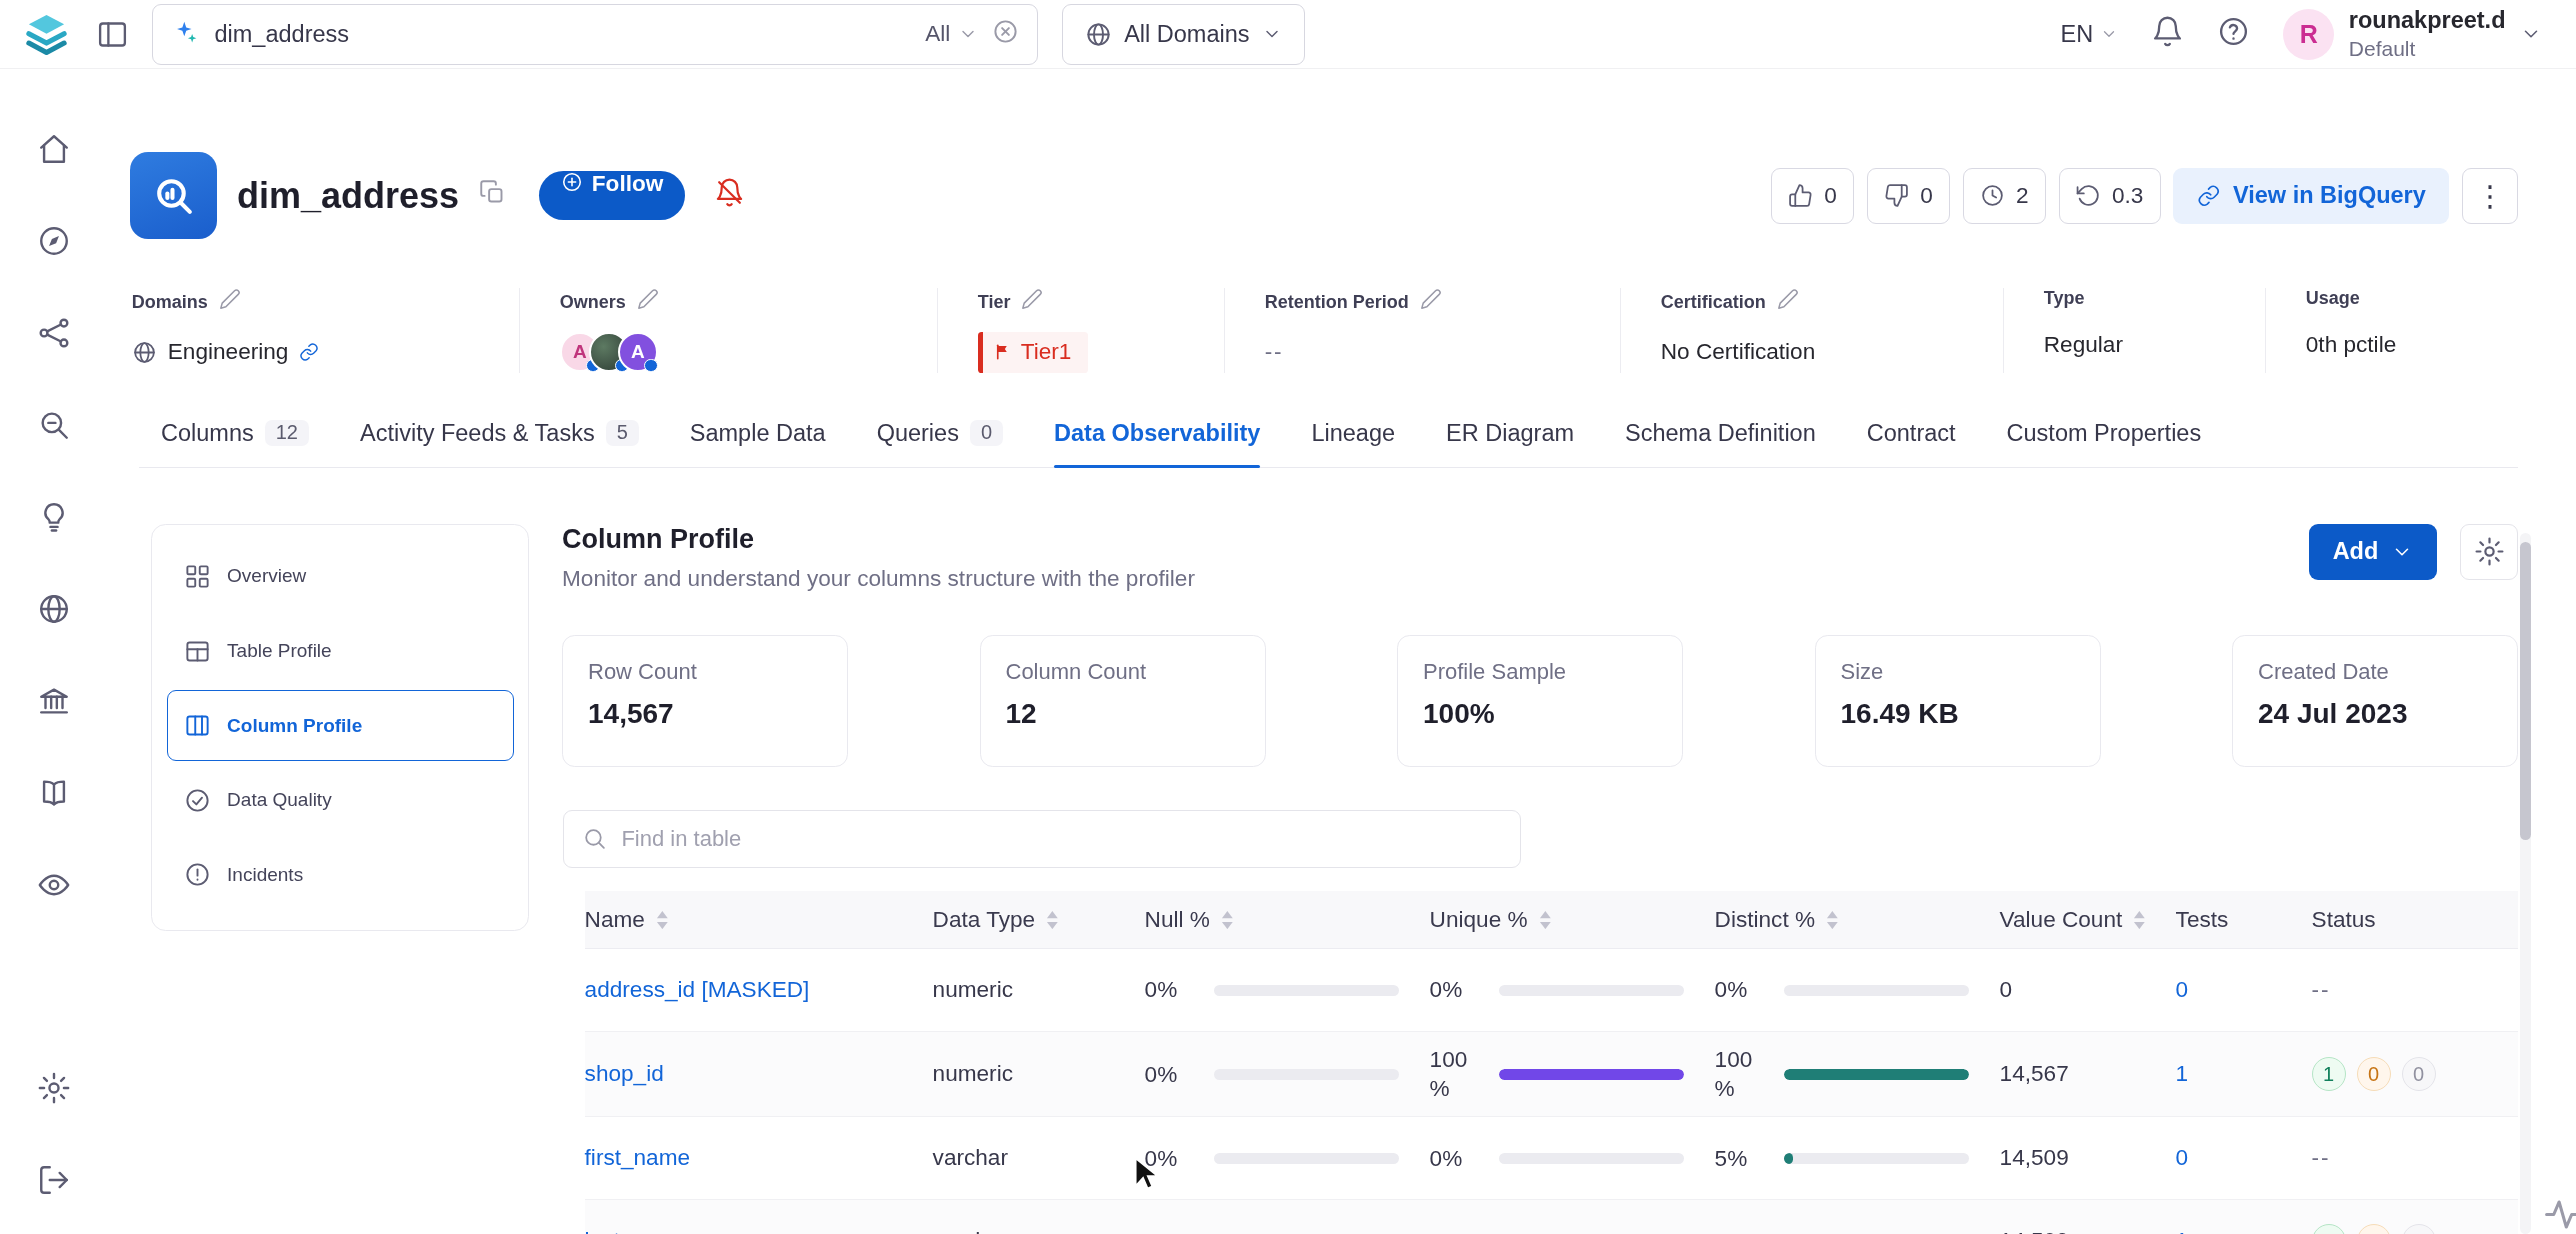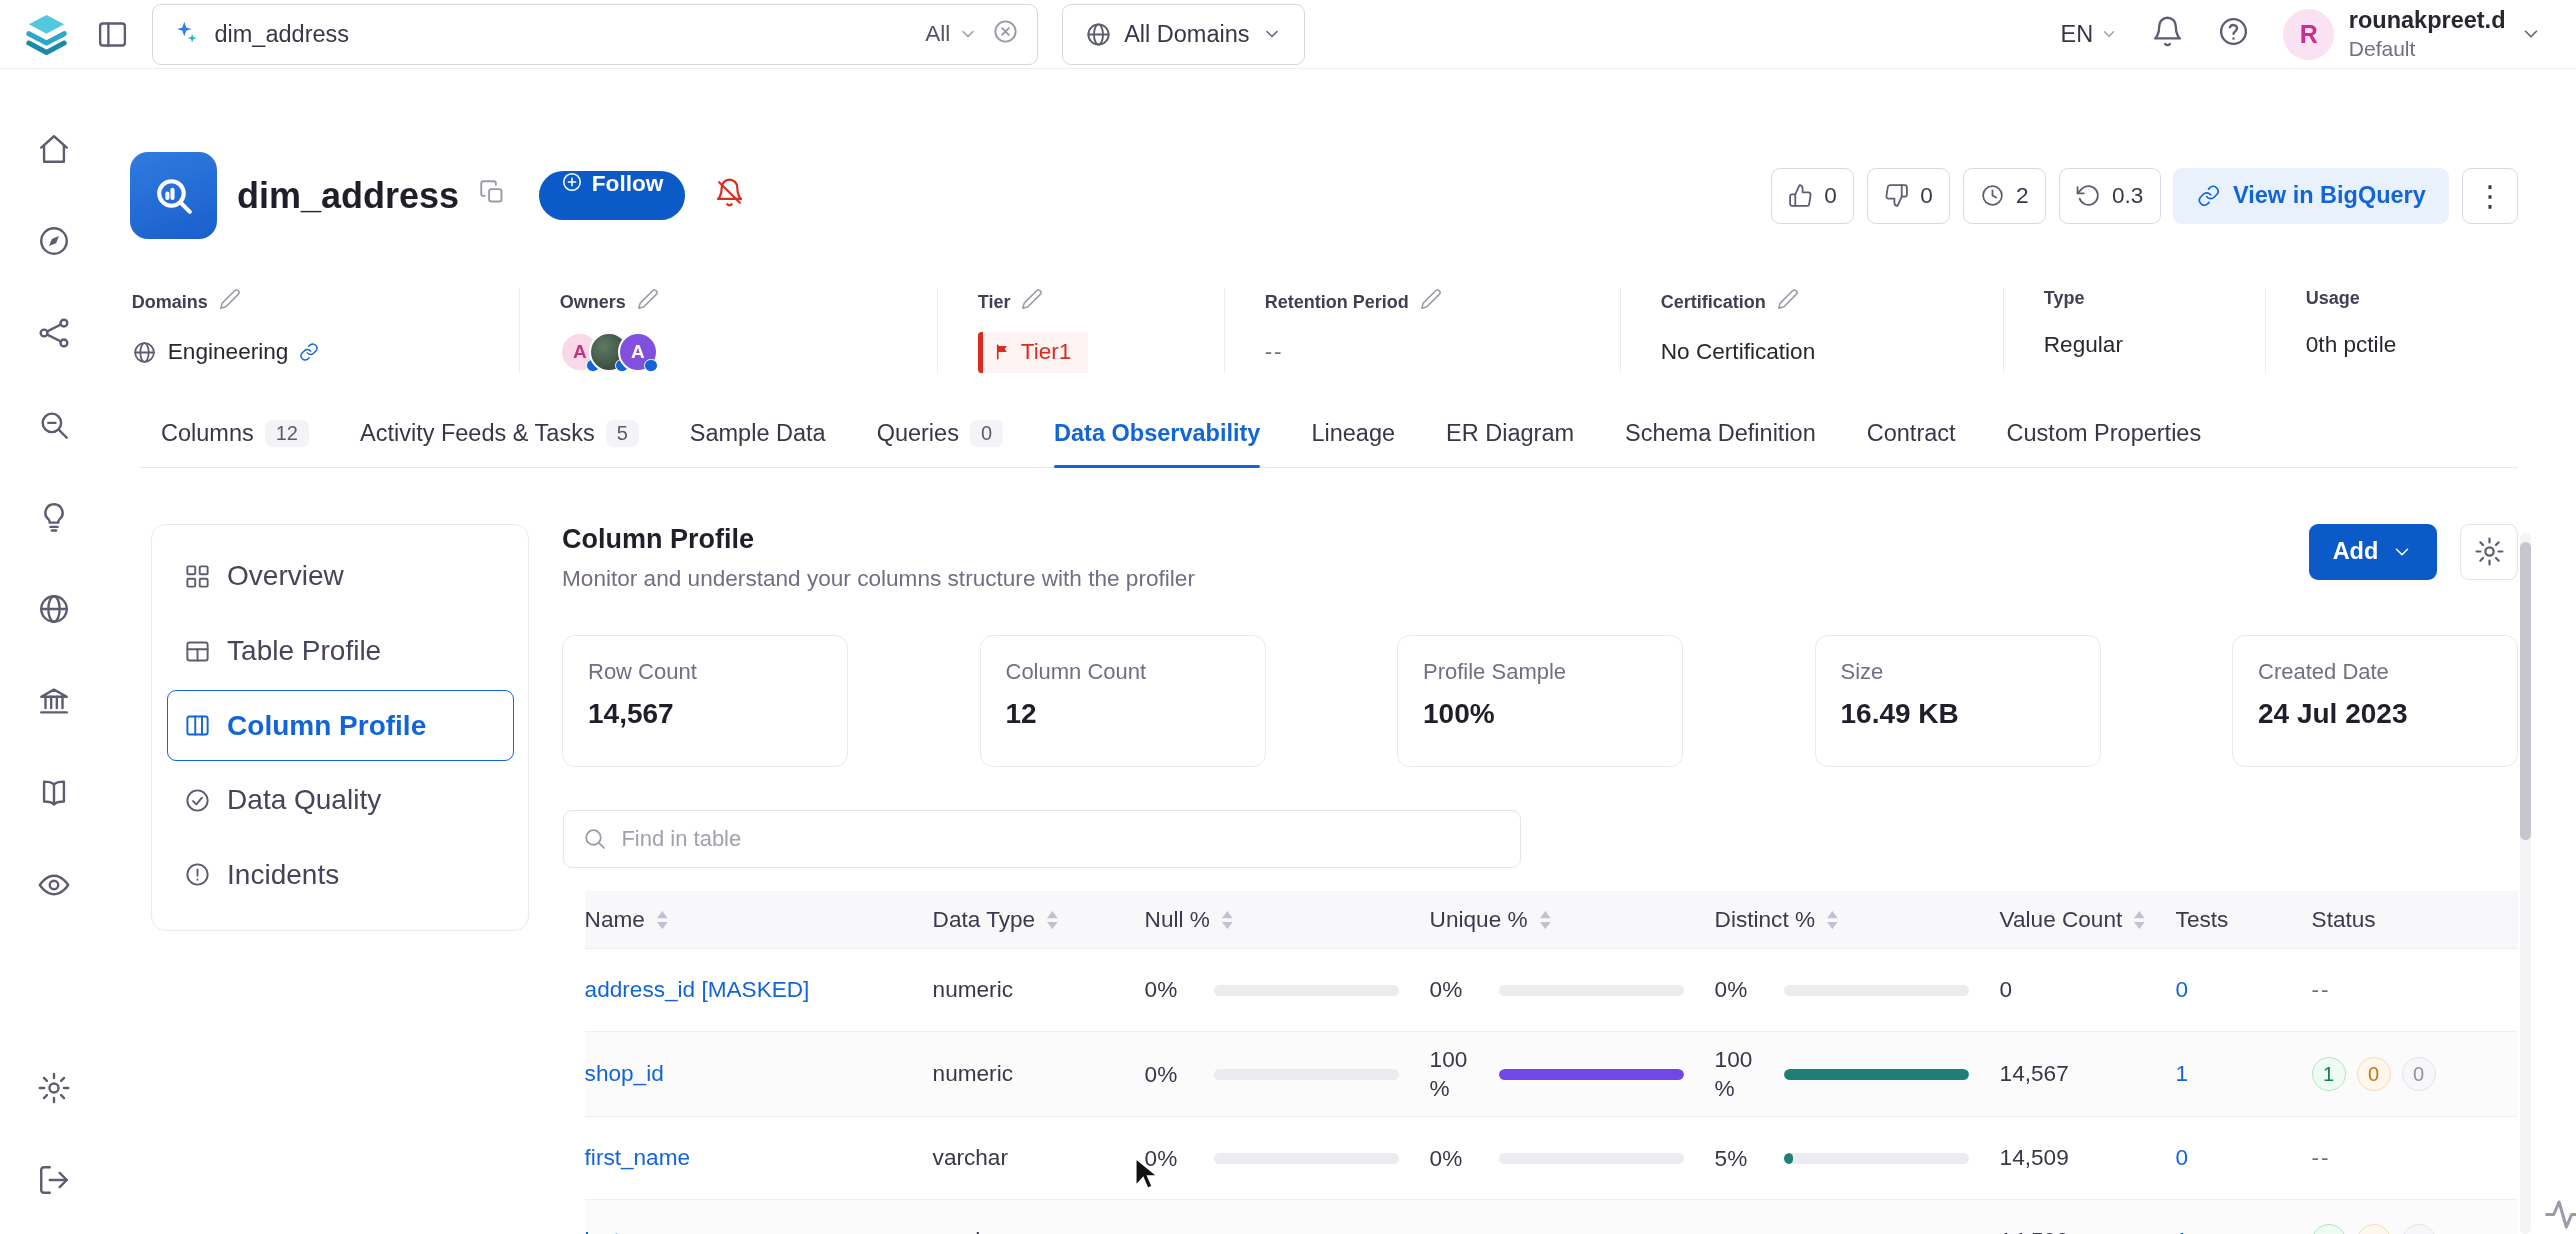--- a/index.html
+++ b/index.html
@@ -70,30 +70,30 @@
   .mini-avatar .sub { position:absolute; right:-1.8px; bottom:-1.8px; width:13.6px; height:13.6px; border-radius:50%;
                       background:#1265d8; border:1.8px solid #fff; }
   .av-pink { background:#f9d8e7; color:#c0357c; }
   .av-photo { background:radial-gradient(circle at 35% 35%, #5d7a62, #2c3a33); color:#fff; }
   .av-purple { background:#8250df; color:#fff; }
   .tier-tag { display:inline-flex; align-items:center; gap:9px; border-left:5.4px solid #d92d20; background:#fdf3f3;
               border-radius:3.6px; padding:7.2px 16.3px 7.2px 11px; color:#d92d20; font-size:22.6px; }
 
   
   .tabs { display:flex; gap:51px; margin:47px 58px 0 9px; border-bottom:1.8px solid #e9e9ef; padding-left:22px; }
-  .tab { display:flex; align-items:flex-end; gap:11px; padding-bottom:20px; font-size:23.5px; color:#37374a; cursor:pointer; position:relative; }
+  .tab { display:flex; align-items:flex-start; gap:11px; padding-bottom:20px; font-size:23.5px; color:#37374a; cursor:pointer; position:relative; }
   .tab-count { background:#f4f4f8; color:#5b5b6e; border-radius:7.2px; padding:1.8px 11px; font-size:20px; }
   .tab.active { color:#1265d8; font-weight:600; }
   .tab.active::after { content:""; position:absolute; left:0; right:0; bottom:-1.8px; height:3.6px; background:#1265d8; border-radius:1.8px; }
 
   
   .tab-body { display:flex; margin:56px 58px 0 21px; align-items:flex-start; }
   .profiler-menu { width:378px; border:1.8px solid #e9e9ef; border-radius:14.5px; padding:16.3px 14.5px; background:#fff; }
   .pm-item { height:71px; display:flex; align-items:center; gap:16.3px; padding:0 16.3px; border-radius:9px;
-             font-size:28px; color:#44445a; cursor:pointer; border:1.8px solid transparent; margin-bottom:3.6px; }
+             font-size:19px; color:#44445a; cursor:pointer; border:1.8px solid transparent; margin-bottom:3.6px; }
   .pm-item.active { border-color:#1265d8; color:#1265d8; font-weight:600; }
   .pm-item.active svg.ic { stroke:#1265d8; }
 
   .profiler-main { flex:1; margin-left:33px; min-width:0; }
   .pm-head { display:flex; align-items:flex-start; }
   .pm-title { font-size:27px; font-weight:700; color:#1f1f2b; }
   .pm-sub { margin-top:11px; font-size:22.6px; color:#6f6f85; }
   .add-btn { margin-left:auto; height:56px; border:none; border-radius:9px; background:#0c5ac8; color:#fff;
              font-size:23.5px; font-weight:600; display:flex; align-items:center; gap:12.7px; padding:0 23.5px; cursor:pointer; }
   .gear-btn { width:58px; height:56px; margin-left:23.5px; border:1.8px solid #e4e4ea; border-radius:9px; background:#fff;

